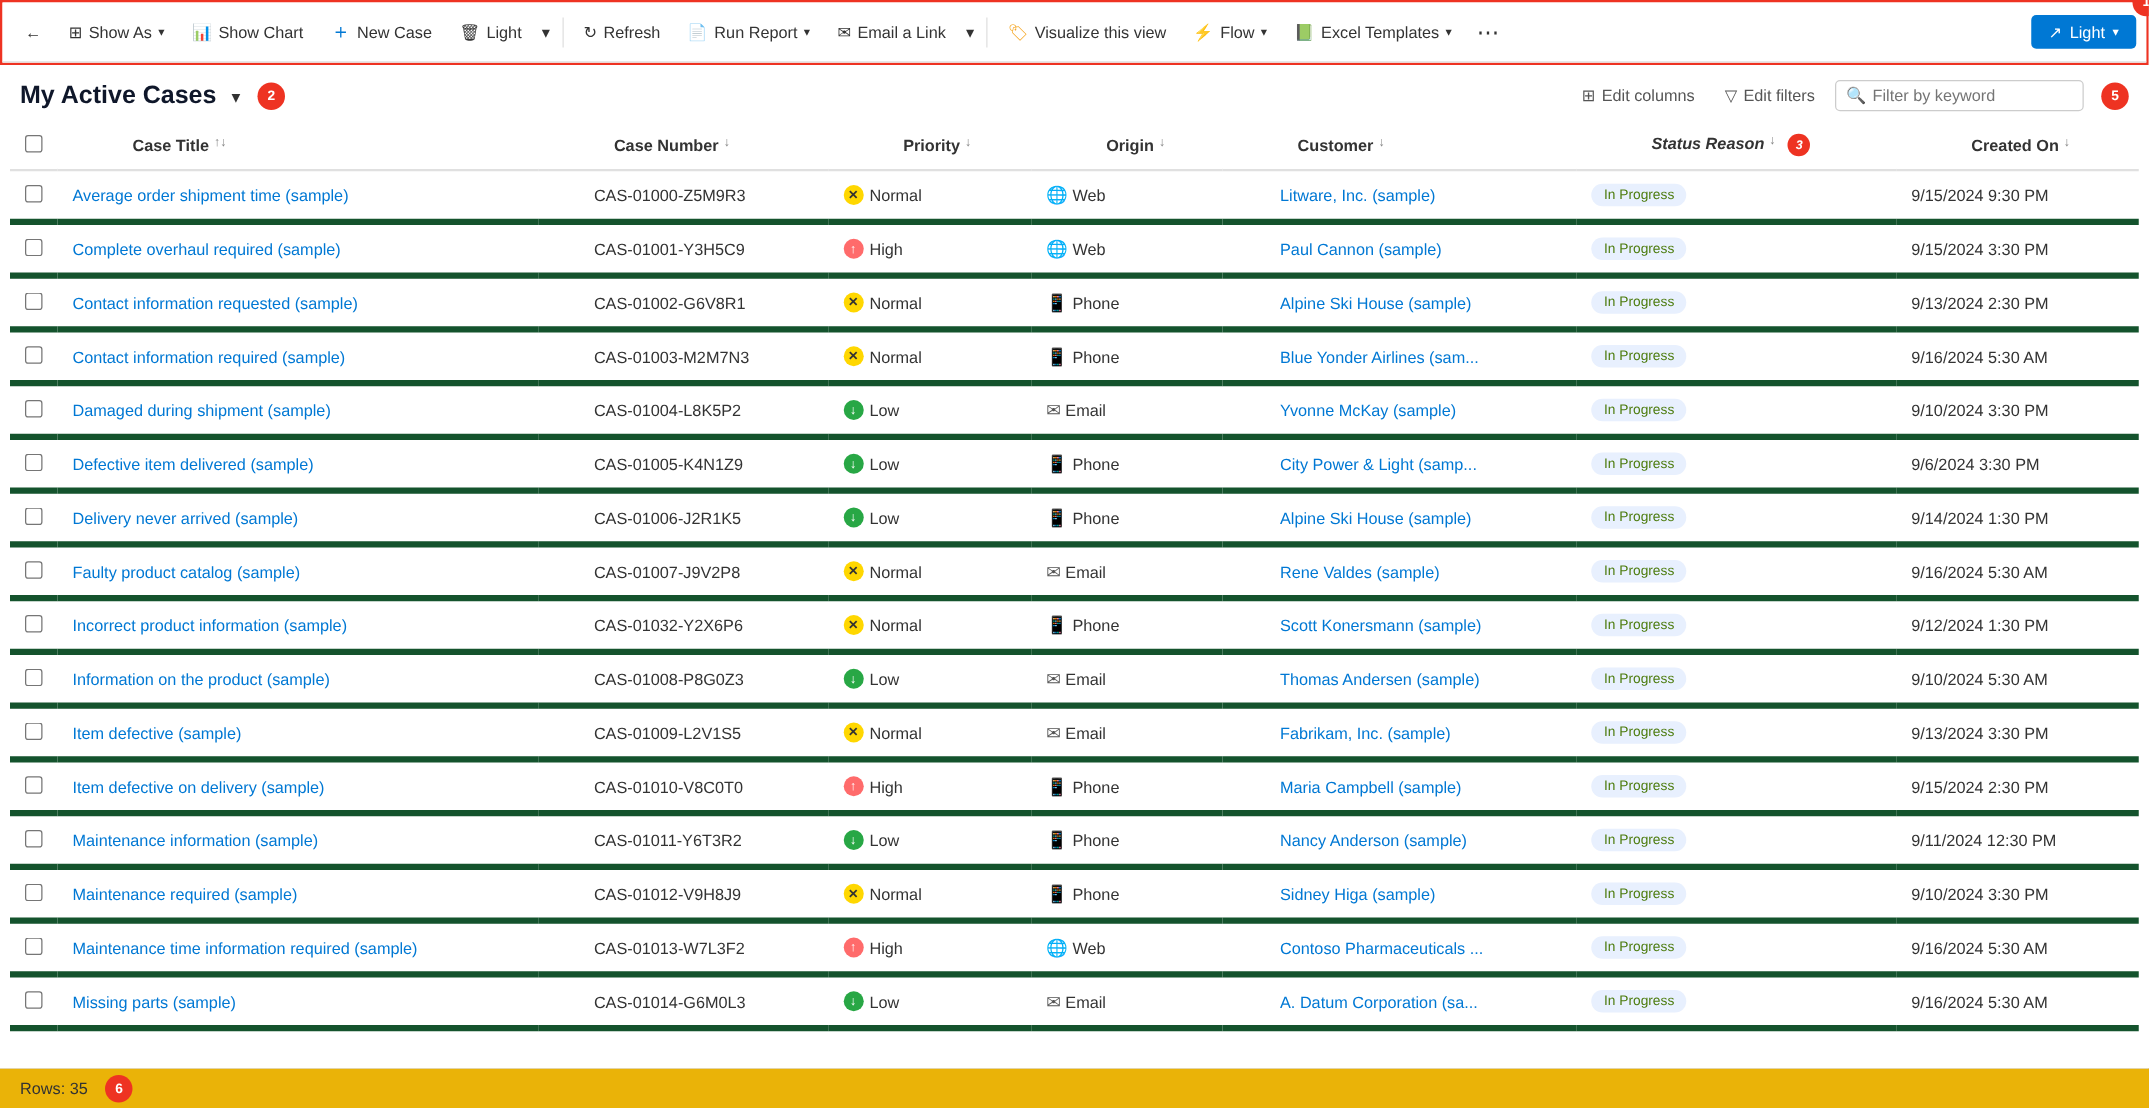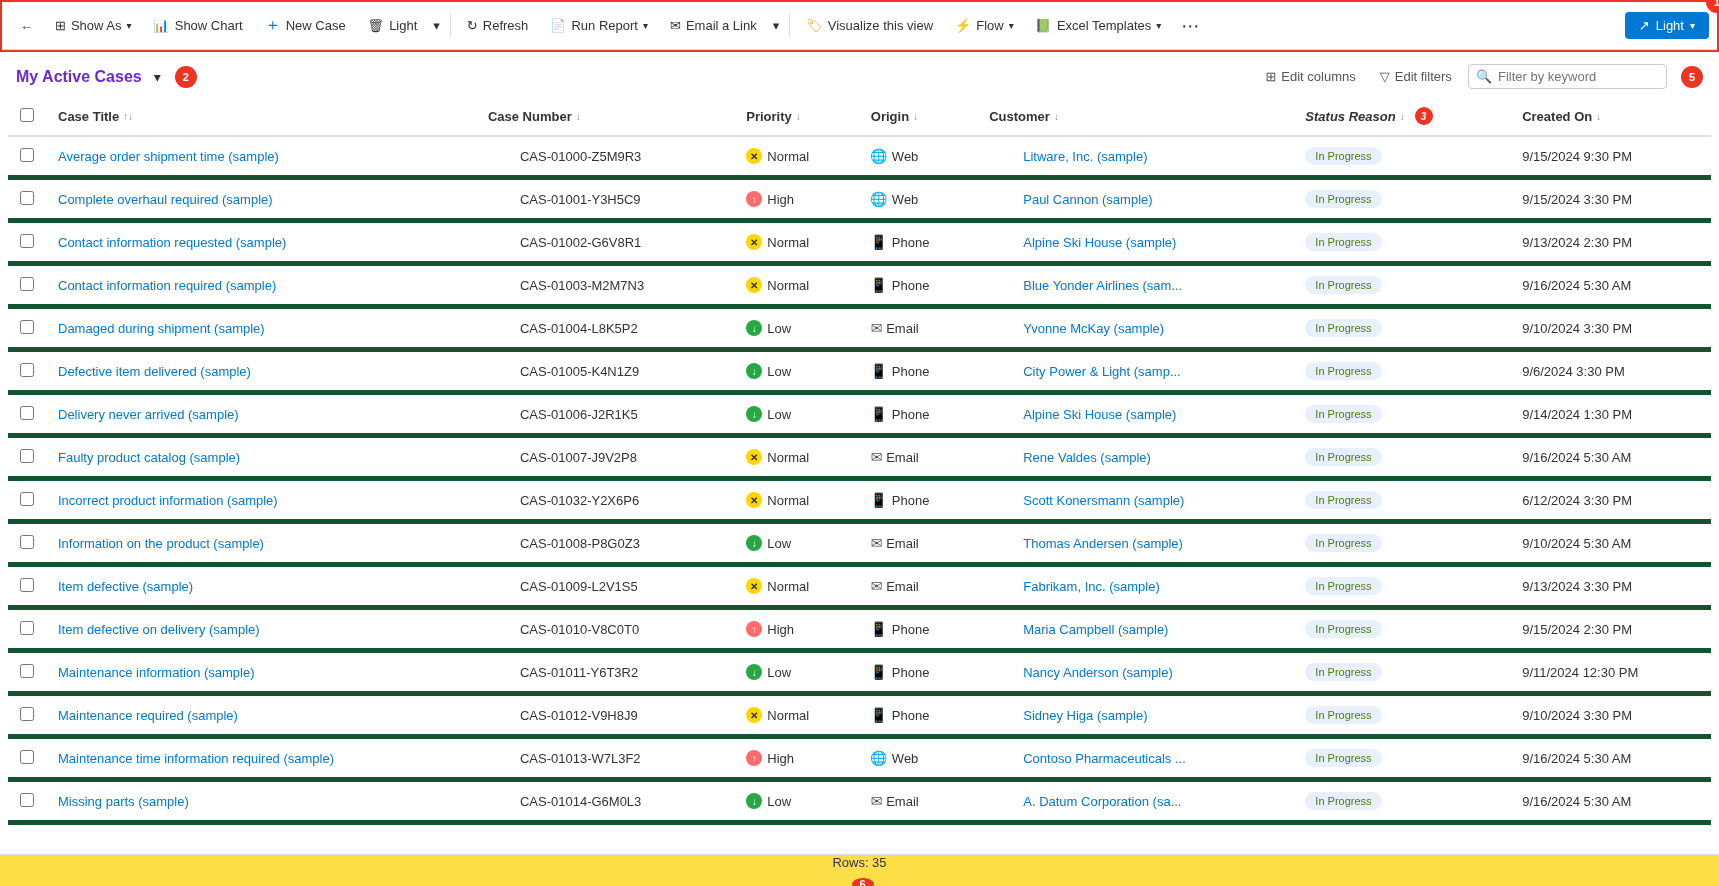--- a/index.html
+++ b/index.html
@@ -27,21 +27,21 @@
     }
     .toolbar-spacer { flex: 1; }
     .toolbar-more { padding: 5px 8px; border: none; background: transparent; cursor: pointer; font-size: 18px; color: #333; }
 
     
     .page-header {
       display: flex; align-items: center; padding: 12px 16px 8px;
       gap: 8px;
     }
     .page-title {
-      font-size: 16px; font-weight: 600; color: #6d28d9;
+      font-size: 20px; font-weight: 600; color: #0f172a;
     }
     .page-title-arrow { font-size: 14px; color: #333; margin-left: 4px; cursor: pointer; }
     .header-actions {
       margin-left: auto; display: flex; align-items: center; gap: 8px;
     }
     .header-action-btn {
       display: flex; align-items: center; gap: 5px;
       border: none; background: transparent; cursor: pointer;
       font-size: 13px; color: #555; padding: 4px 8px; border-radius: 4px;
     }
@@ -60,21 +60,21 @@
       padding: 0 8px;
     }
     table { width: 100%; border-collapse: collapse; }
     thead th {
       position: sticky; top: 0; background: #fff;
       text-align: left; font-weight: 600; font-size: 13px;
       padding: 10px 12px; border-bottom: 2px solid #e0e0e0;
       white-space: nowrap; color: #333;
       cursor: pointer; user-select: none;
     }
-    thead th .col-header { display: flex; align-items: center; gap: 4px; }
+    thead th .col-header { display: flex; align-items: flex-start; gap: 4px; margin-left: 48px; }
     thead th .sort-icon { font-size: 10px; color: #888; }
     tbody tr { border-bottom: 5px solid #14532d; }
     tbody td { padding: 10px 12px; font-size: 13px; vertical-align: middle; }
     .case-link { color: #0078d4; text-decoration: none; cursor: pointer; }
     .case-number { color: #333; margin-left: 32px; }
     .priority-badge { display: flex; align-items: center; gap: 5px; }
     .priority-icon { width: 16px; height: 16px; border-radius: 50%; display: inline-flex; align-items: center; justify-content: center; font-size: 10px; font-weight: bold; }
     .priority-normal { background: #ffd700; color: #333; }
     .priority-high { background: #ff6b6b; color: #fff; }
     .priority-low { background: #28a745; color: #fff; }
@@ -83,23 +83,23 @@
     .status-badge {
       background: #e8f0fe; color: #4d7c0f; padding: 3px 10px;
       border-radius: 12px; font-size: 11px; display: inline-block;
     }
     .checkbox-cell { width: 36px; }
     input[type="checkbox"] { width: 14px; height: 14px; cursor: pointer; }
 
     
     .footer {
       position: fixed; bottom: 0; left: 0; right: 0;
-      height: 32px; background: #fde047; border-top: 1px solid #e0e0e0;
+      height: 32px; background: #eab308; border-top: 1px solid #e0e0e0;
       display: flex; align-items: center; padding: 0 16px;
-      font-size: 13px; color: #333; gap: 8px; flex-direction: column;
+      font-size: 13px; color: #333; gap: 8px;
     }
 
     
     .toolbar-outer {
       border: 2px solid #e32; position: relative;
     }
     .toolbar-ann1 {
       position: absolute; top: -11px; right: -11px;
       width: 22px; height: 22px; border-radius: 50%;
       background: #e32; color: #fff; font-size: 11px; font-weight: bold;
@@ -540,21 +540,21 @@
       <span class="origin-icon">📱</span>
       <span>Phone</span>
     </td>
     <td>
       <a class="customer-link">Scott Konersmann (sample)</a>
     </td>
     <td>
       <span class="status-badge">In Progress</span>
     </td>
     <td>
-      <span>6/12/2024 3:30 PM</span>
+      <span>9/12/2024 1:30 PM</span>
     </td>
   </tr>
         <tr>
     <td class="checkbox-cell">
       <input type="checkbox" style="">
     </td>
     <td>
       <a class="case-link">Information on the product (sample)</a>
     </td>
     <td>

